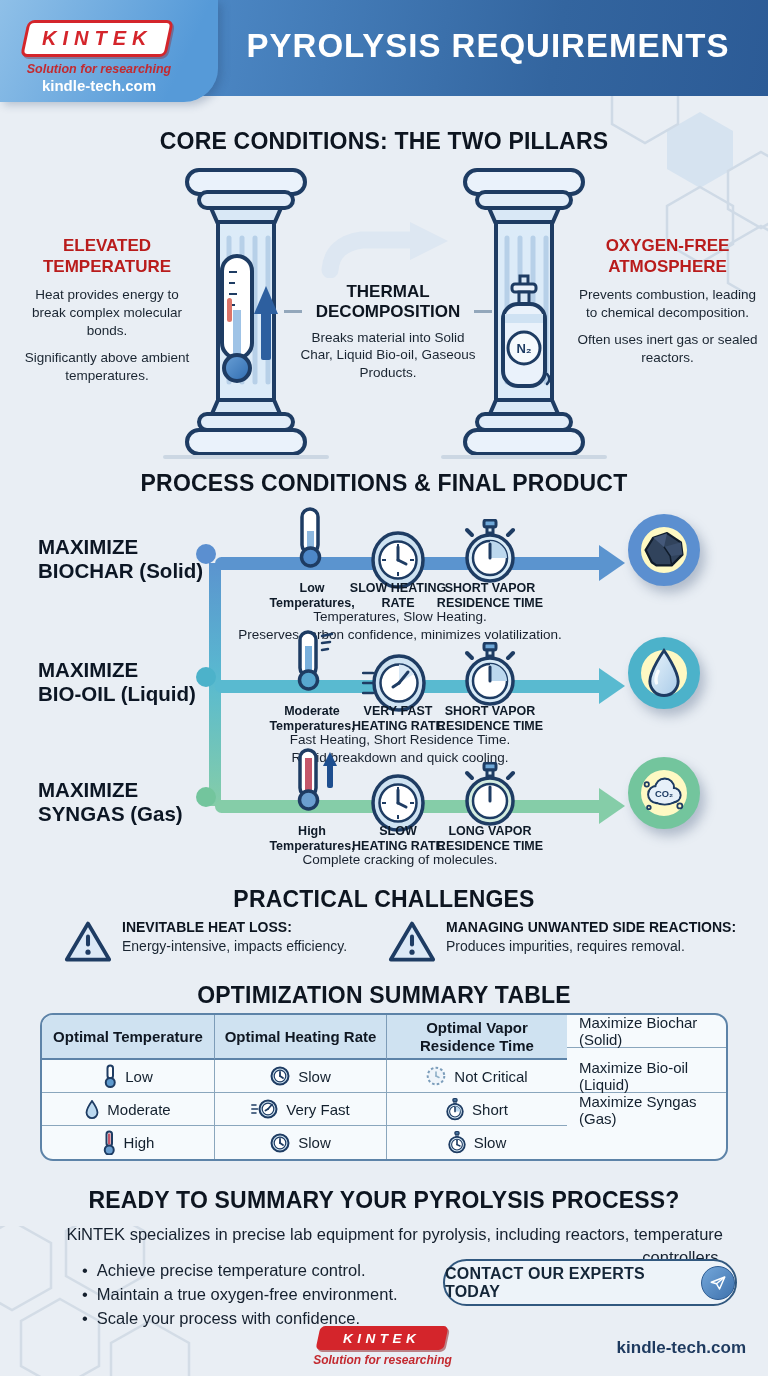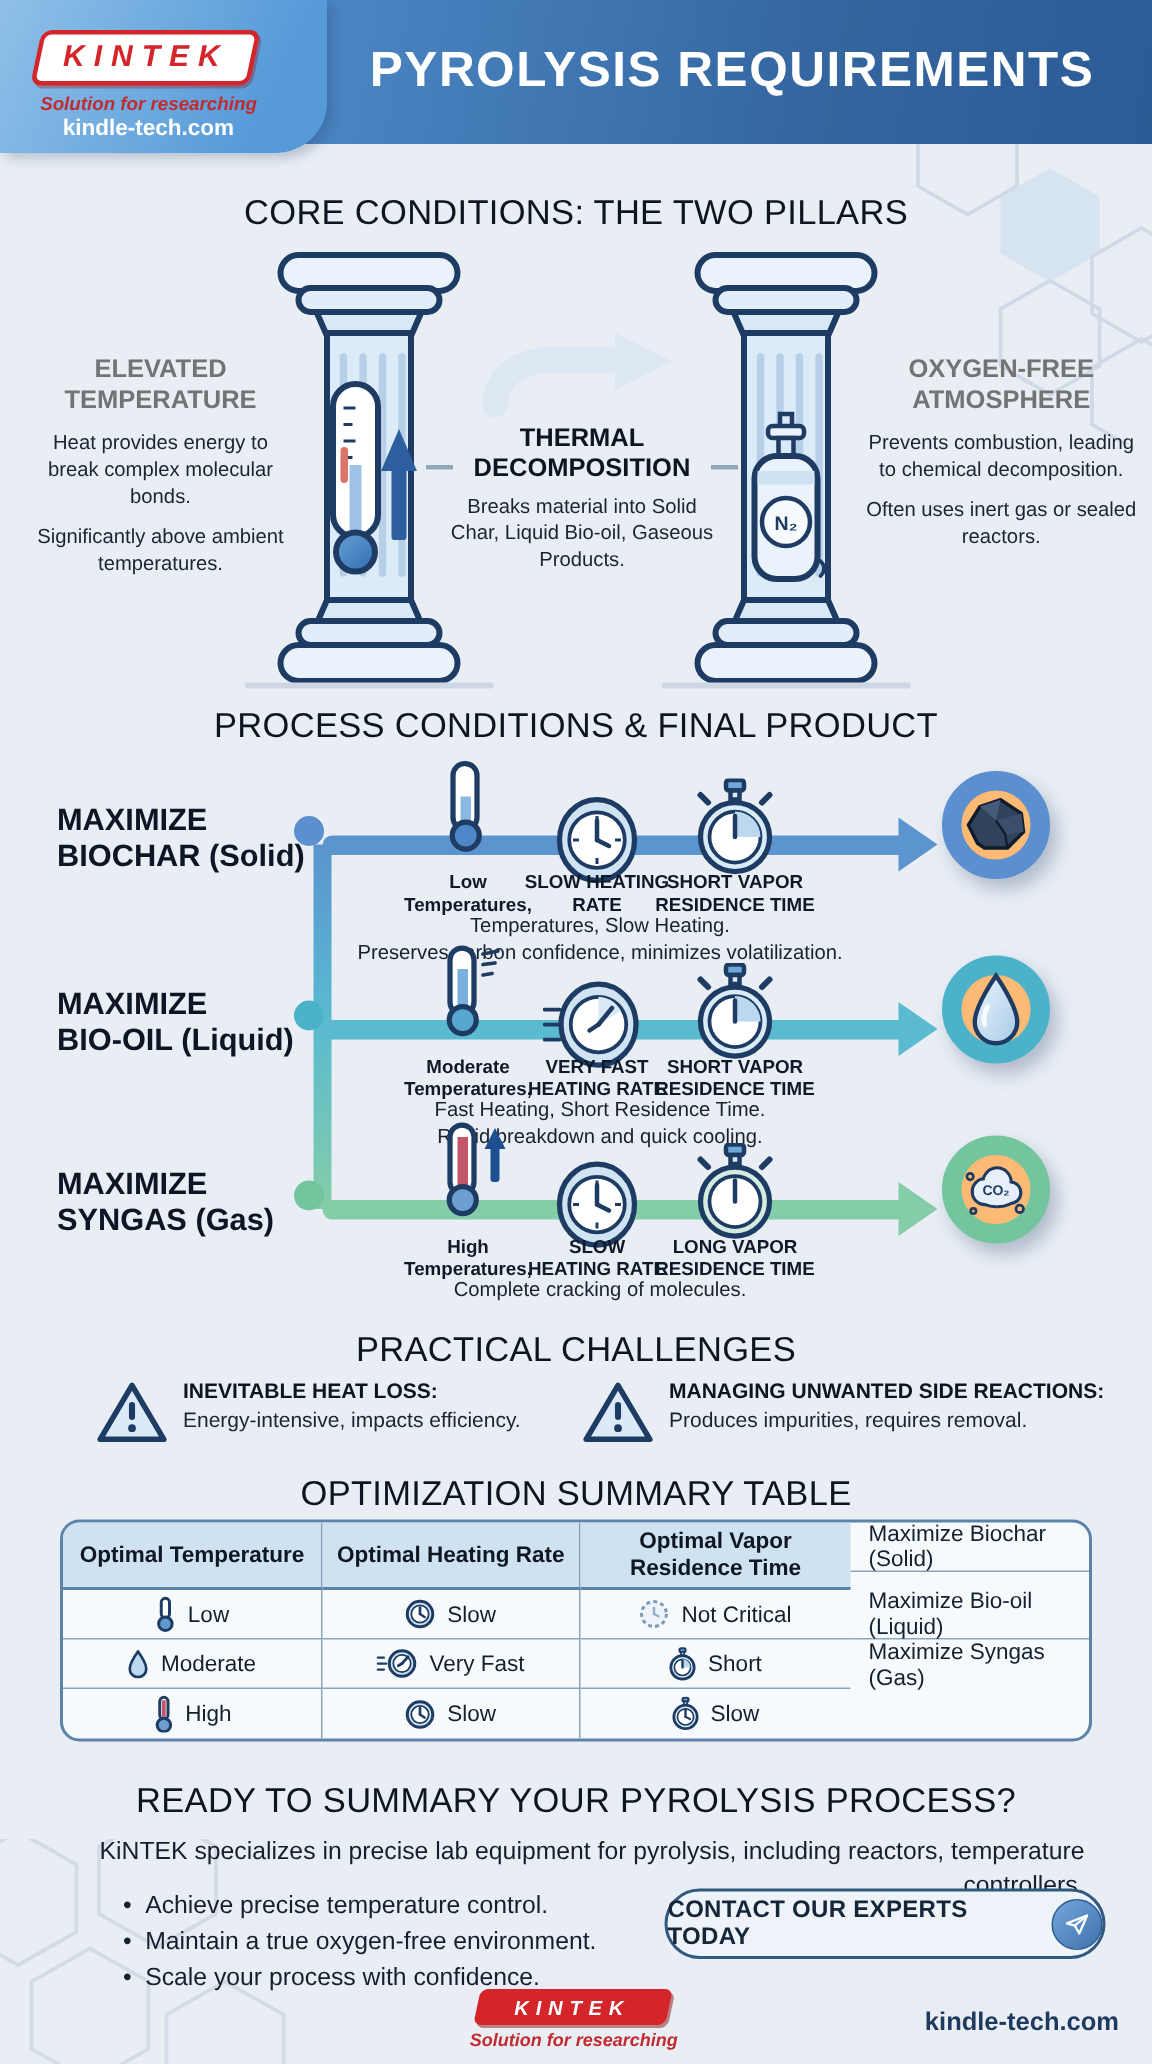--- a/index.html
+++ b/index.html
@@ -22,27 +22,27 @@
           font-size:20px;letter-spacing:6px;}
   .logo-slogan{position:absolute;left:8px;top:62px;width:182px;text-align:center;
           color:#c32a30;font-weight:700;font-style:italic;font-size:12.5px;}
   .logo-site{position:absolute;left:8px;top:77px;width:182px;text-align:center;
           color:#ffffff;font-weight:700;font-size:15px;}
   .header-title{position:absolute;left:218px;right:10px;top:0;height:92px;display:flex;
           align-items:center;justify-content:center;color:#fff;font-weight:800;
           font-size:33px;letter-spacing:1px;}
 
   
-  .sec-title{width:100%;text-align:center;font-weight:400;font-size:23px;color:#0d1520;letter-spacing:.2px;}
+  .sec-title{width:100%;text-align:center;font-weight:700;font-size:23px;color:#0d1520;letter-spacing:.2px;}
 
   
   .core{position:absolute;left:0;top:96px;width:768px;height:404px;}
   .pillar-ground{position:absolute;height:4px;background:#ccd7e3;border-radius:2px;}
   .side-block{position:absolute;text-align:center;}
-  .side-block h3{margin:0;font-size:17px;line-height:1.22;font-weight:800;color:#737373;}
+  .side-block h3{margin:0;font-size:17px;line-height:1.22;font-weight:800;color:#b91c1c;}
   .side-block p{margin:9px 0 0 0;font-size:13.5px;line-height:1.32;color:#1a2531;}
   .thermal{position:absolute;left:298px;top:186px;width:180px;text-align:center;}
   .thermal h3{margin:0;font-size:17px;line-height:1.2;font-weight:800;color:#0d1520;}
   .thermal p{margin:6px 0 0 0;font-size:13.5px;line-height:1.3;color:#1a2531;}
   .dash{position:absolute;top:28px;width:18px;height:2.5px;background:#93a7bb;}
 
   
   .process{position:absolute;left:0;top:460px;width:768px;height:420px;}
   .connector{position:absolute;left:209px;top:103px;width:12px;height:243px;z-index:1;
       background:linear-gradient(180deg,#5b94cf 0%,#59bad0 48%,#85cda8 100%);}
@@ -53,21 +53,21 @@
   .ahead{position:absolute;left:599px;top:40px;width:0;height:0;z-index:2;
       border-top:18px solid transparent;border-bottom:18px solid transparent;}
   .sring{position:absolute;left:196px;top:39px;width:18px;height:18px;border-radius:50%;
       background:#fff;border-style:solid;border-width:10px;z-index:4;}
   .icon-on-bar{position:absolute;z-index:3;}
   .ulabel{position:absolute;top:76px;font-size:12.5px;font-weight:800;line-height:1.16;
       color:#0e1a28;text-align:center;z-index:3;}
   .caption{position:absolute;left:180px;top:103px;width:440px;text-align:center;
       font-size:13.5px;line-height:1.32;color:#18212e;}
   .pring{position:absolute;left:628px;top:9px;width:72px;height:72px;border-radius:50%;
-      background:#fdba74;border-style:solid;border-width:13px;z-index:3;
+      background:#fef9c3;border-style:solid;border-width:13px;z-index:3;
       display:flex;align-items:center;justify-content:center;
       box-shadow:5px 7px 12px rgba(90,110,140,.4);}
   .c-blue{border-color:#5b8fd0;} .c-teal{border-color:#4cb2ca;} .c-green{border-color:#73c59d;}
   .b-blue{background:#5b94cf;} .b-teal{background:#59bad0;} .b-green{background:#85cda8;}
   .h-blue{border-left:26px solid #5b94cf;} .h-teal{border-left:26px solid #59bad0;} .h-green{border-left:26px solid #85cda8;}
 
   
   .challenges{position:absolute;left:0;top:880px;width:768px;height:95px;}
   .chal-item{position:absolute;top:38px;}
   .chal-item .t{font-size:14px;font-weight:800;color:#0d1520;line-height:1.35;}

